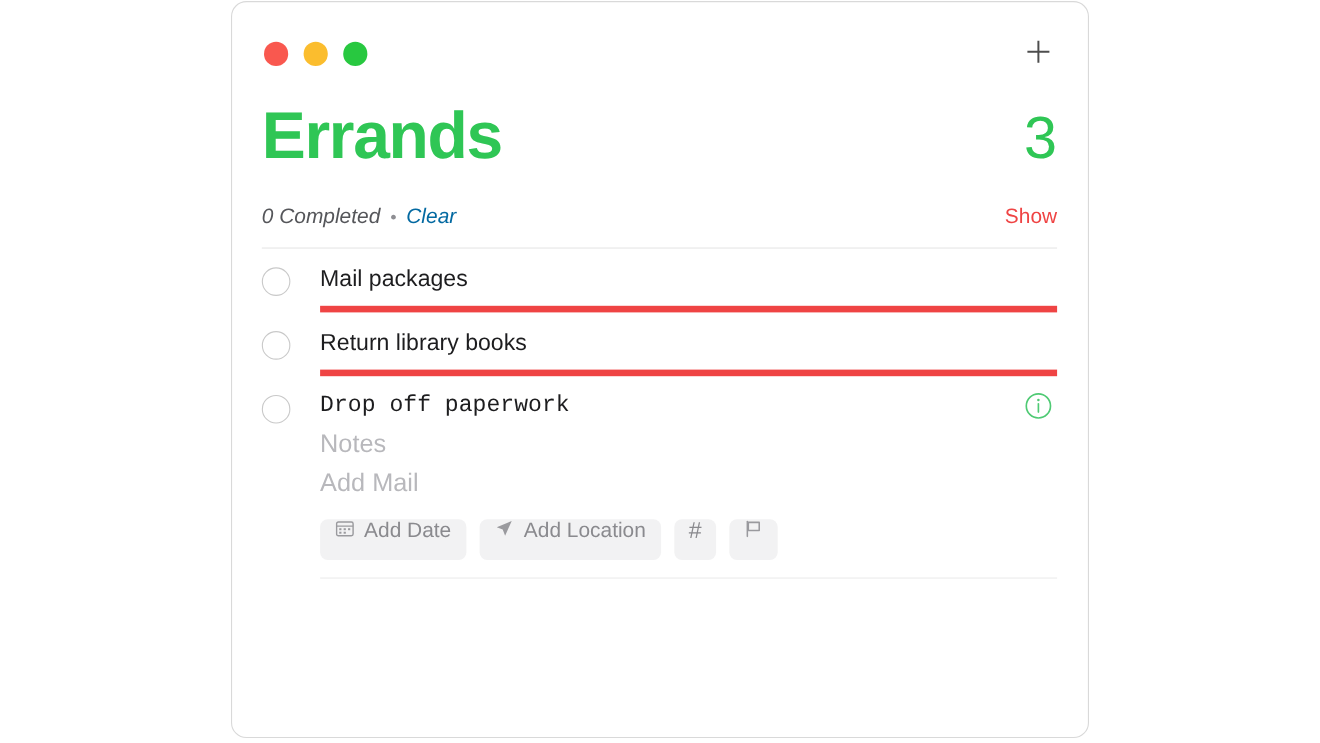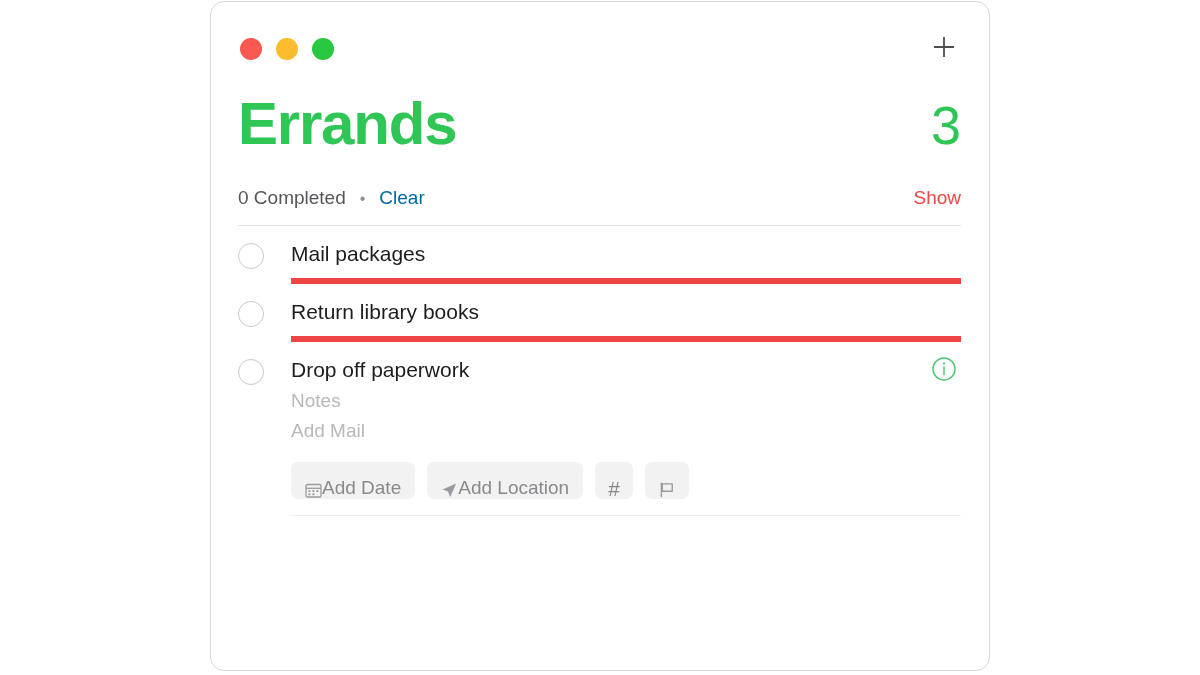--- a/index.html
+++ b/index.html
@@ -85,22 +85,23 @@
   #subheader {
     display: flex;
     align-items: baseline;
     justify-content: space-between;
     margin-top: 33px;
     font-size: 19px;
   }
   #completed-group {
     display: flex;
     align-items: baseline;
-    gap: 14px;
+    gap: 9px;
     color: #55565a;
+    font-style: italic;
   }
   #completed-separator {
     color: #8e8e93;
     font-size: 16px;
   }
   #clear-button {
     cursor: pointer;
   }
   #show-button {
     cursor: pointer;
@@ -148,44 +149,46 @@
 
   
   #expanded-row .row-body {
     border-bottom: none;
     padding-bottom: 0;
   }
   .row-title-line {
     display: flex;
     align-items: flex-start;
     justify-content: space-between;
+    font-family: Liberation Mono, monospace;
   }
   #info-button {
     margin-top: 14px;
     margin-right: 4px;
     width: 26px;
     height: 26px;
     cursor: pointer;
     flex: 0 0 auto;
   }
   .placeholder-line {
-    font-size: 19px;
+    font-size: 23px;
     color: #b8b8bc;
     margin-top: 8px;
     cursor: text;
   }
   #chip-row {
     display: flex;
     gap: 12px;
     margin-top: 20px;
     padding-bottom: 16px;
   }
   .chip {
     display: inline-flex;
-    align-items: flex-end;
+    align-items: flex-start;
+    gap: 9px;
     background: #f2f2f3;
     border-radius: 7px;
     height: 37px;
     padding: 0 14px;
     font-size: 19px;
     color: #8a8a8e;
     cursor: pointer;
     box-sizing: border-box;
   }
   .chip.icon-only {

